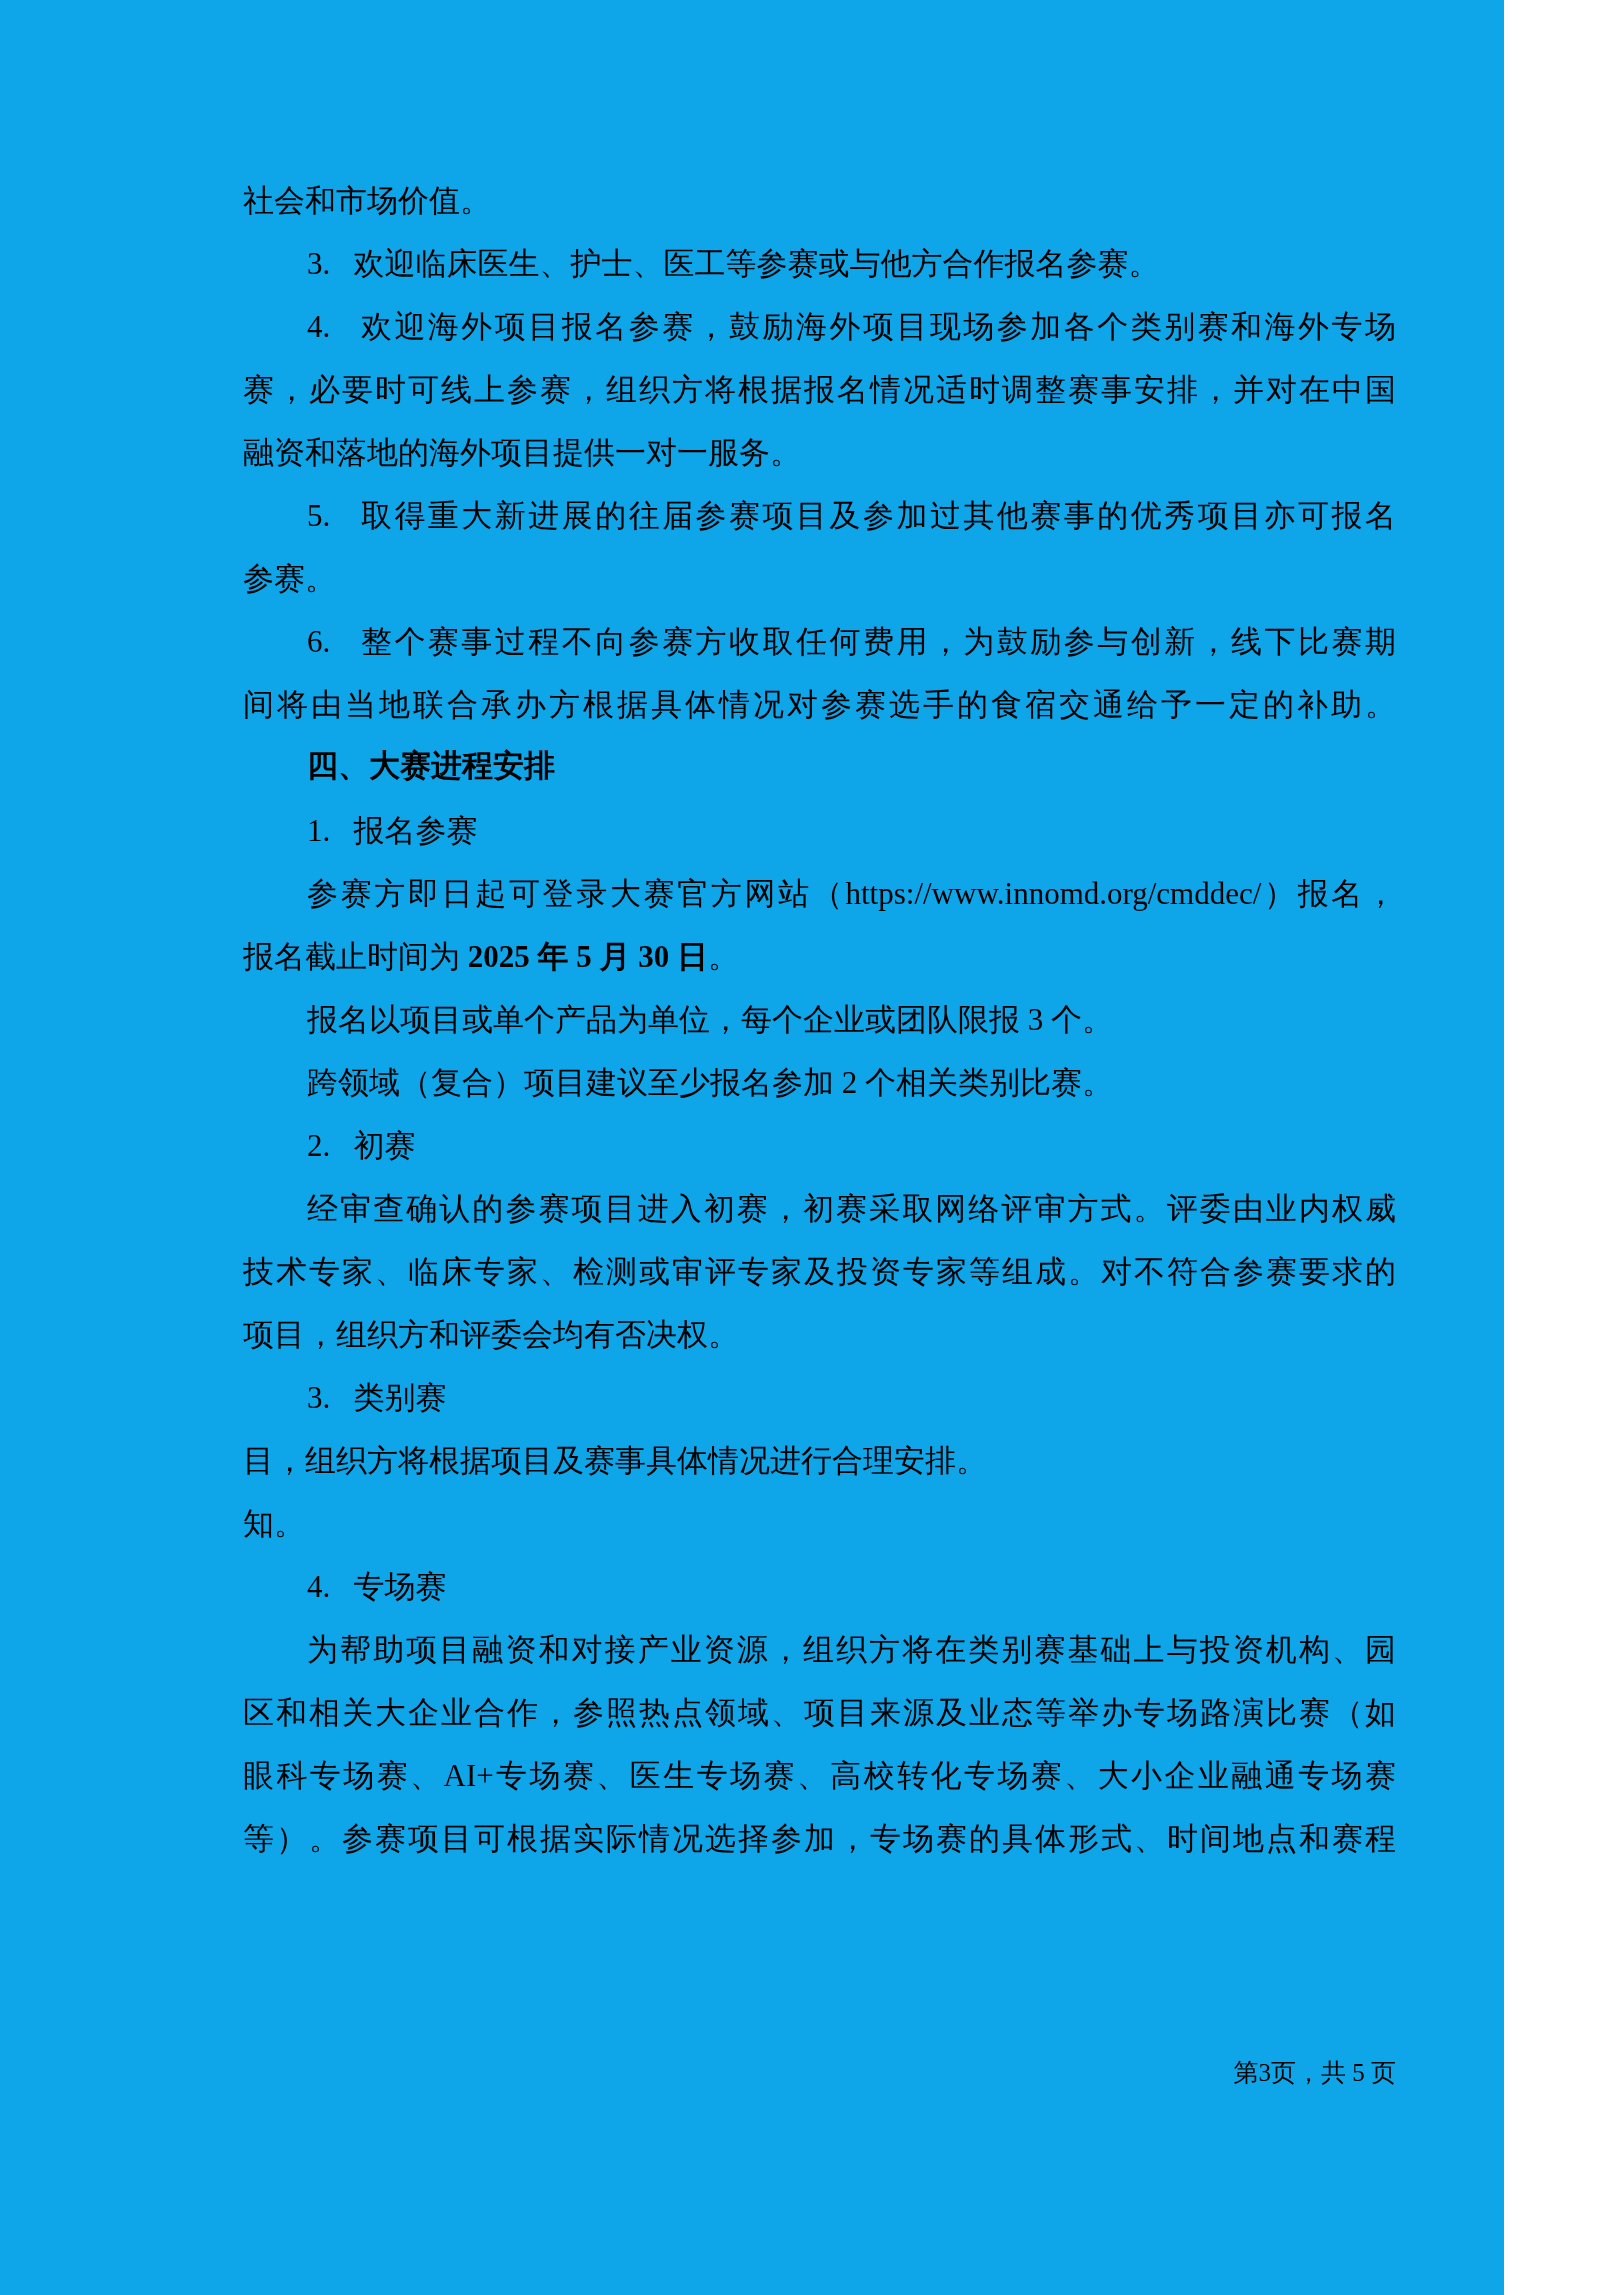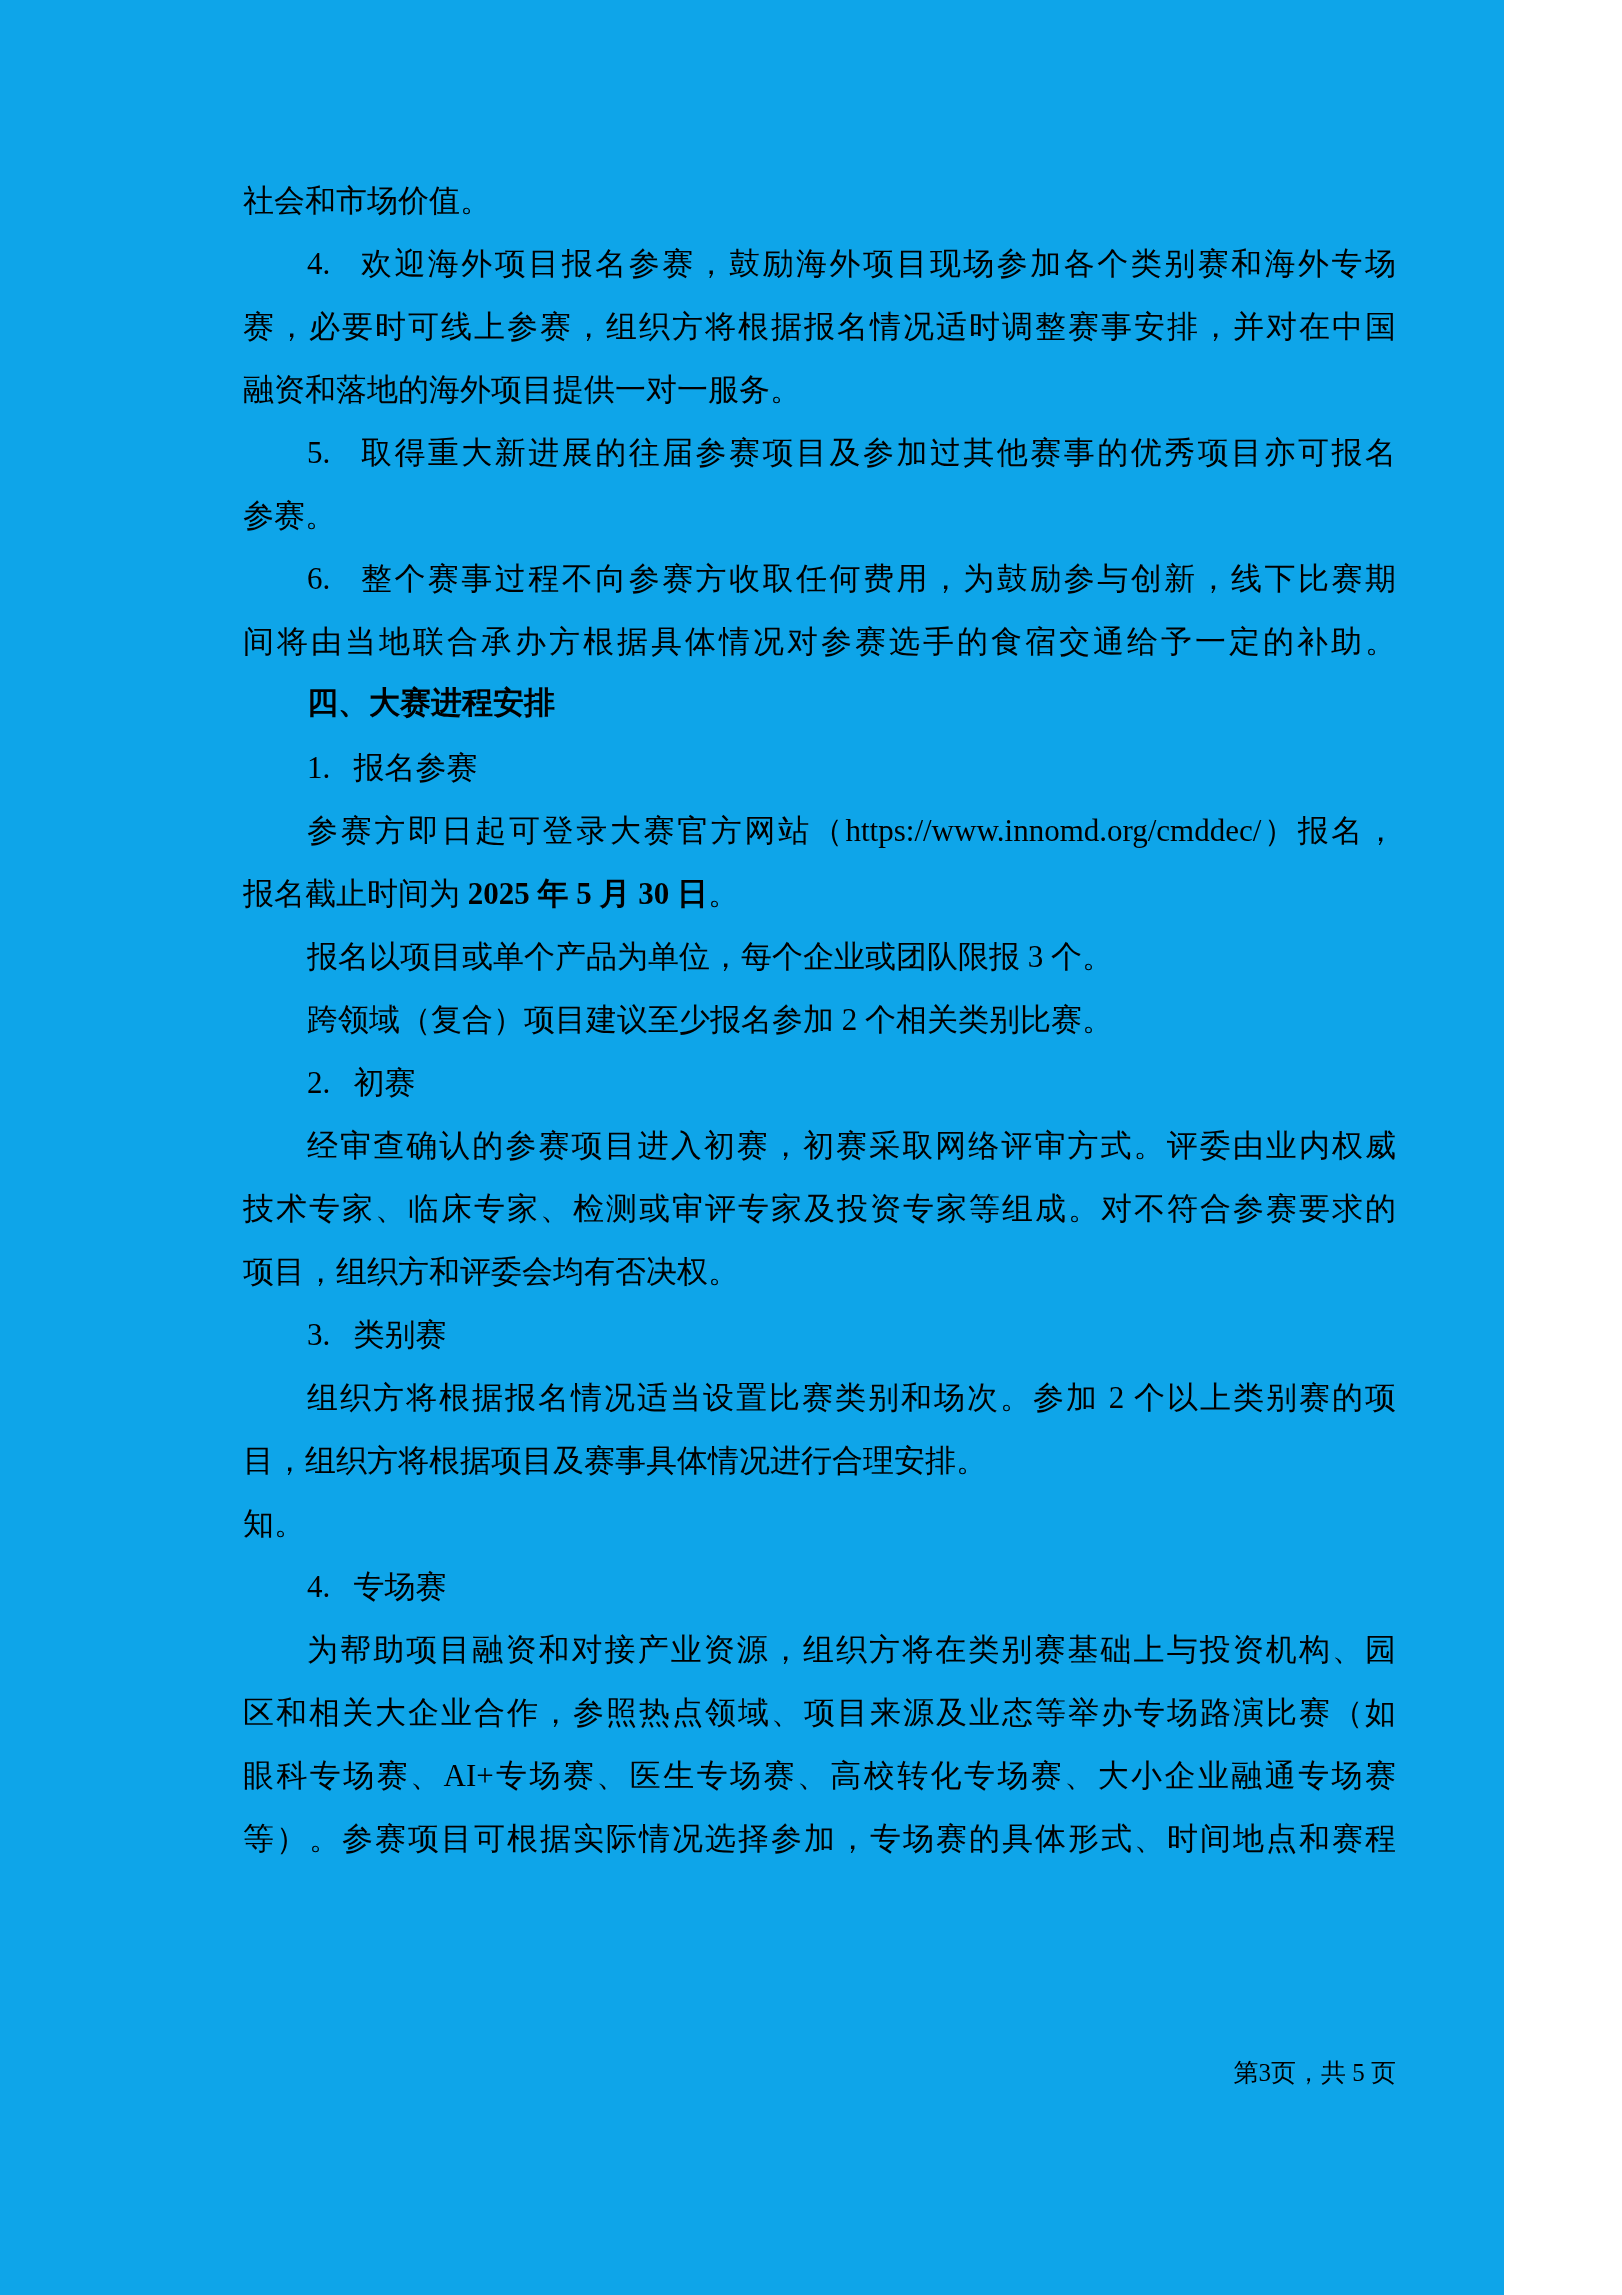--- a/index.html
+++ b/index.html
@@ -55,39 +55,39 @@
     font-size: 25px;
     line-height: 34px;
   }
 </style>
 </head>
 <body>
 
 <div class="page">
   <div class="content">
     <div class="line">社会和市场价值。</div>
+    <div class="line indent">3.&nbsp;&nbsp;&nbsp;欢迎临床医生、护士、医工等参赛或与他方合作报名参赛。</div>
     <div class="line indent j">4.&nbsp;&nbsp;&nbsp;欢迎海外项目报名参赛，鼓励海外项目现场参加各个类别赛和海外专场</div>
     <div class="line j">赛，必要时可线上参赛，组织方将根据报名情况适时调整赛事安排，并对在中国</div>
     <div class="line">融资和落地的海外项目提供一对一服务。</div>
     <div class="line indent j">5.&nbsp;&nbsp;&nbsp;取得重大新进展的往届参赛项目及参加过其他赛事的优秀项目亦可报名</div>
     <div class="line">参赛。</div>
     <div class="line indent j">6.&nbsp;&nbsp;&nbsp;整个赛事过程不向参赛方收取任何费用，为鼓励参与创新，线下比赛期</div>
     <div class="line j">间将由当地联合承办方根据具体情况对参赛选手的食宿交通给予一定的补助。</div>
     <div class="line indent heading">四、大赛进程安排</div>
     <div class="line indent">1.&nbsp;&nbsp;&nbsp;报名参赛</div>
     <div class="line indent j">参赛方即日起可登录大赛官方网站（https://www.innomd.org/cmddec/）报名，</div>
     <div class="line"><span>报名截止时间为 </span><span class="b">2025 年 5 月 30 日</span><span>。</span></div>
     <div class="line indent">报名以项目或单个产品为单位，每个企业或团队限报 3 个。</div>
     <div class="line indent">跨领域（复合）项目建议至少报名参加 2 个相关类别比赛。</div>
     <div class="line indent">2.&nbsp;&nbsp;&nbsp;初赛</div>
     <div class="line indent j">经审查确认的参赛项目进入初赛，初赛采取网络评审方式。评委由业内权威</div>
     <div class="line j">技术专家、临床专家、检测或审评专家及投资专家等组成。对不符合参赛要求的</div>
     <div class="line">项目，组织方和评委会均有否决权。</div>
     <div class="line indent">3.&nbsp;&nbsp;&nbsp;类别赛</div>
-    <div class="line indent j">组织方将根据报名情况适当设置比赛类别和场次。参加 2 个以上类别赛的项</div>
     <div class="line">目，组织方将根据项目及赛事具体情况进行合理安排。</div>
     <div class="line">知。</div>
     <div class="line indent">4.&nbsp;&nbsp;&nbsp;专场赛</div>
     <div class="line indent j">为帮助项目融资和对接产业资源，组织方将在类别赛基础上与投资机构、园</div>
     <div class="line j">区和相关大企业合作，参照热点领域、项目来源及业态等举办专场路演比赛（如</div>
     <div class="line j">眼科专场赛、AI+专场赛、医生专场赛、高校转化专场赛、大小企业融通专场赛</div>
     <div class="line j">等）。参赛项目可根据实际情况选择参加，专场赛的具体形式、时间地点和赛程</div>
   </div>
 
   <div class="footer">第3页，共 5 页</div>

